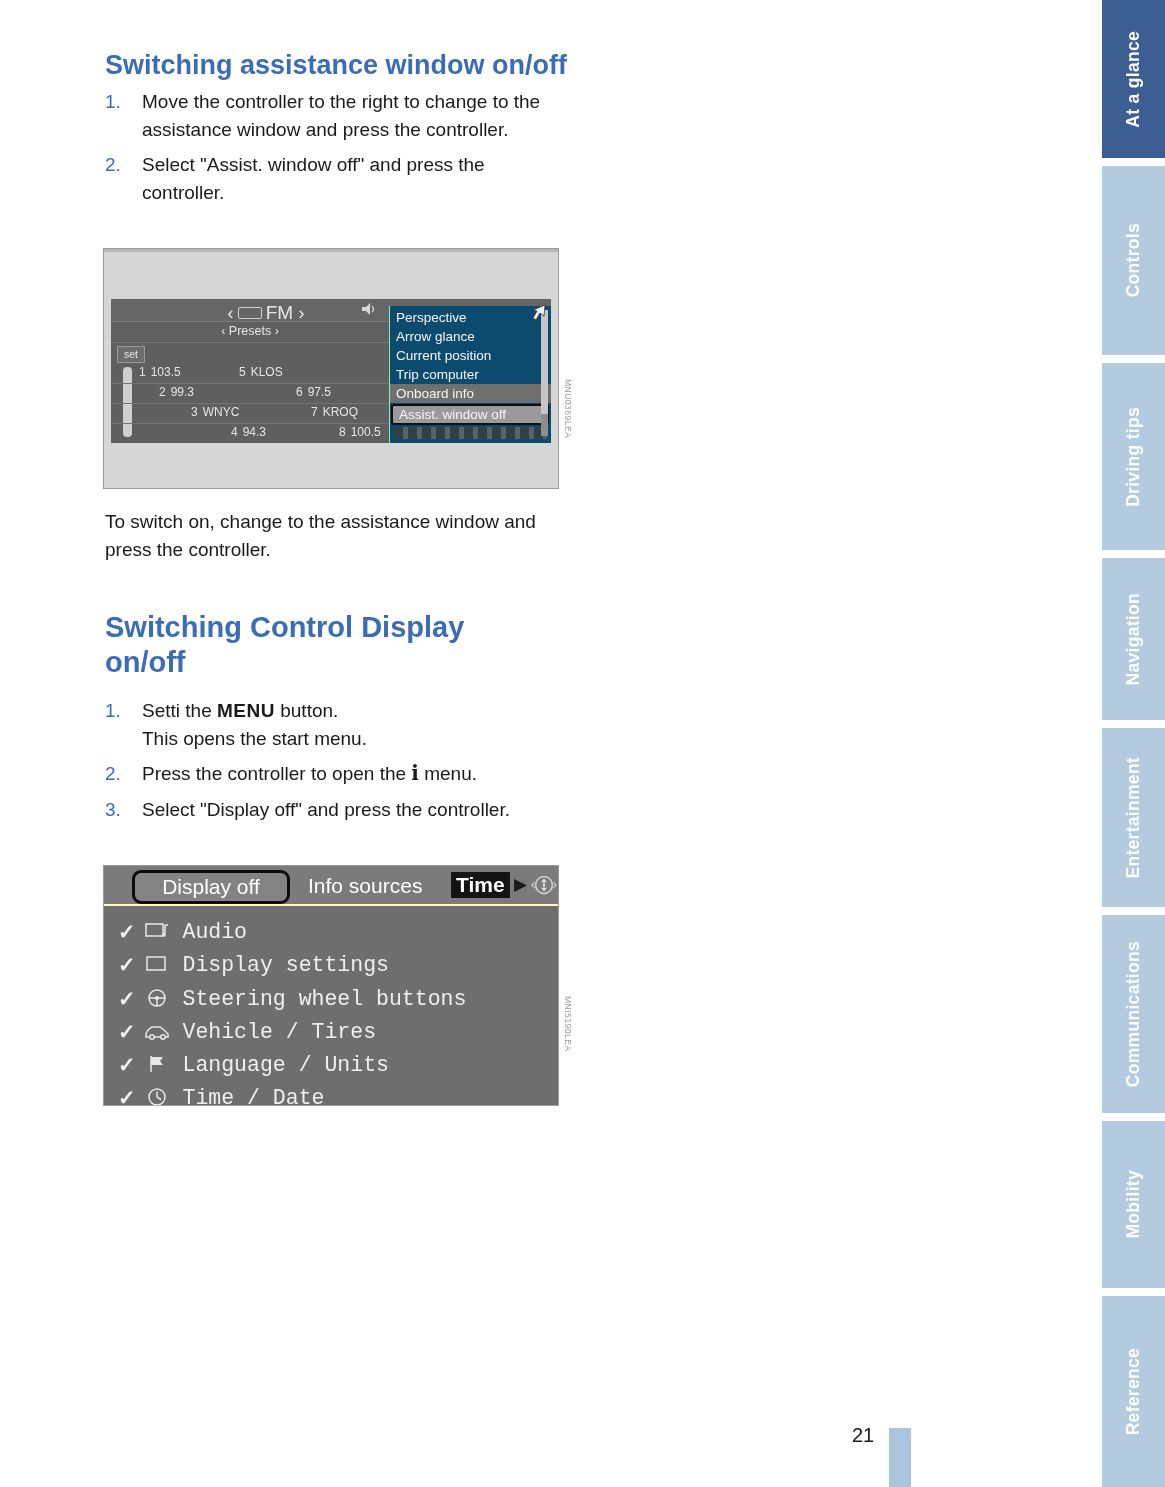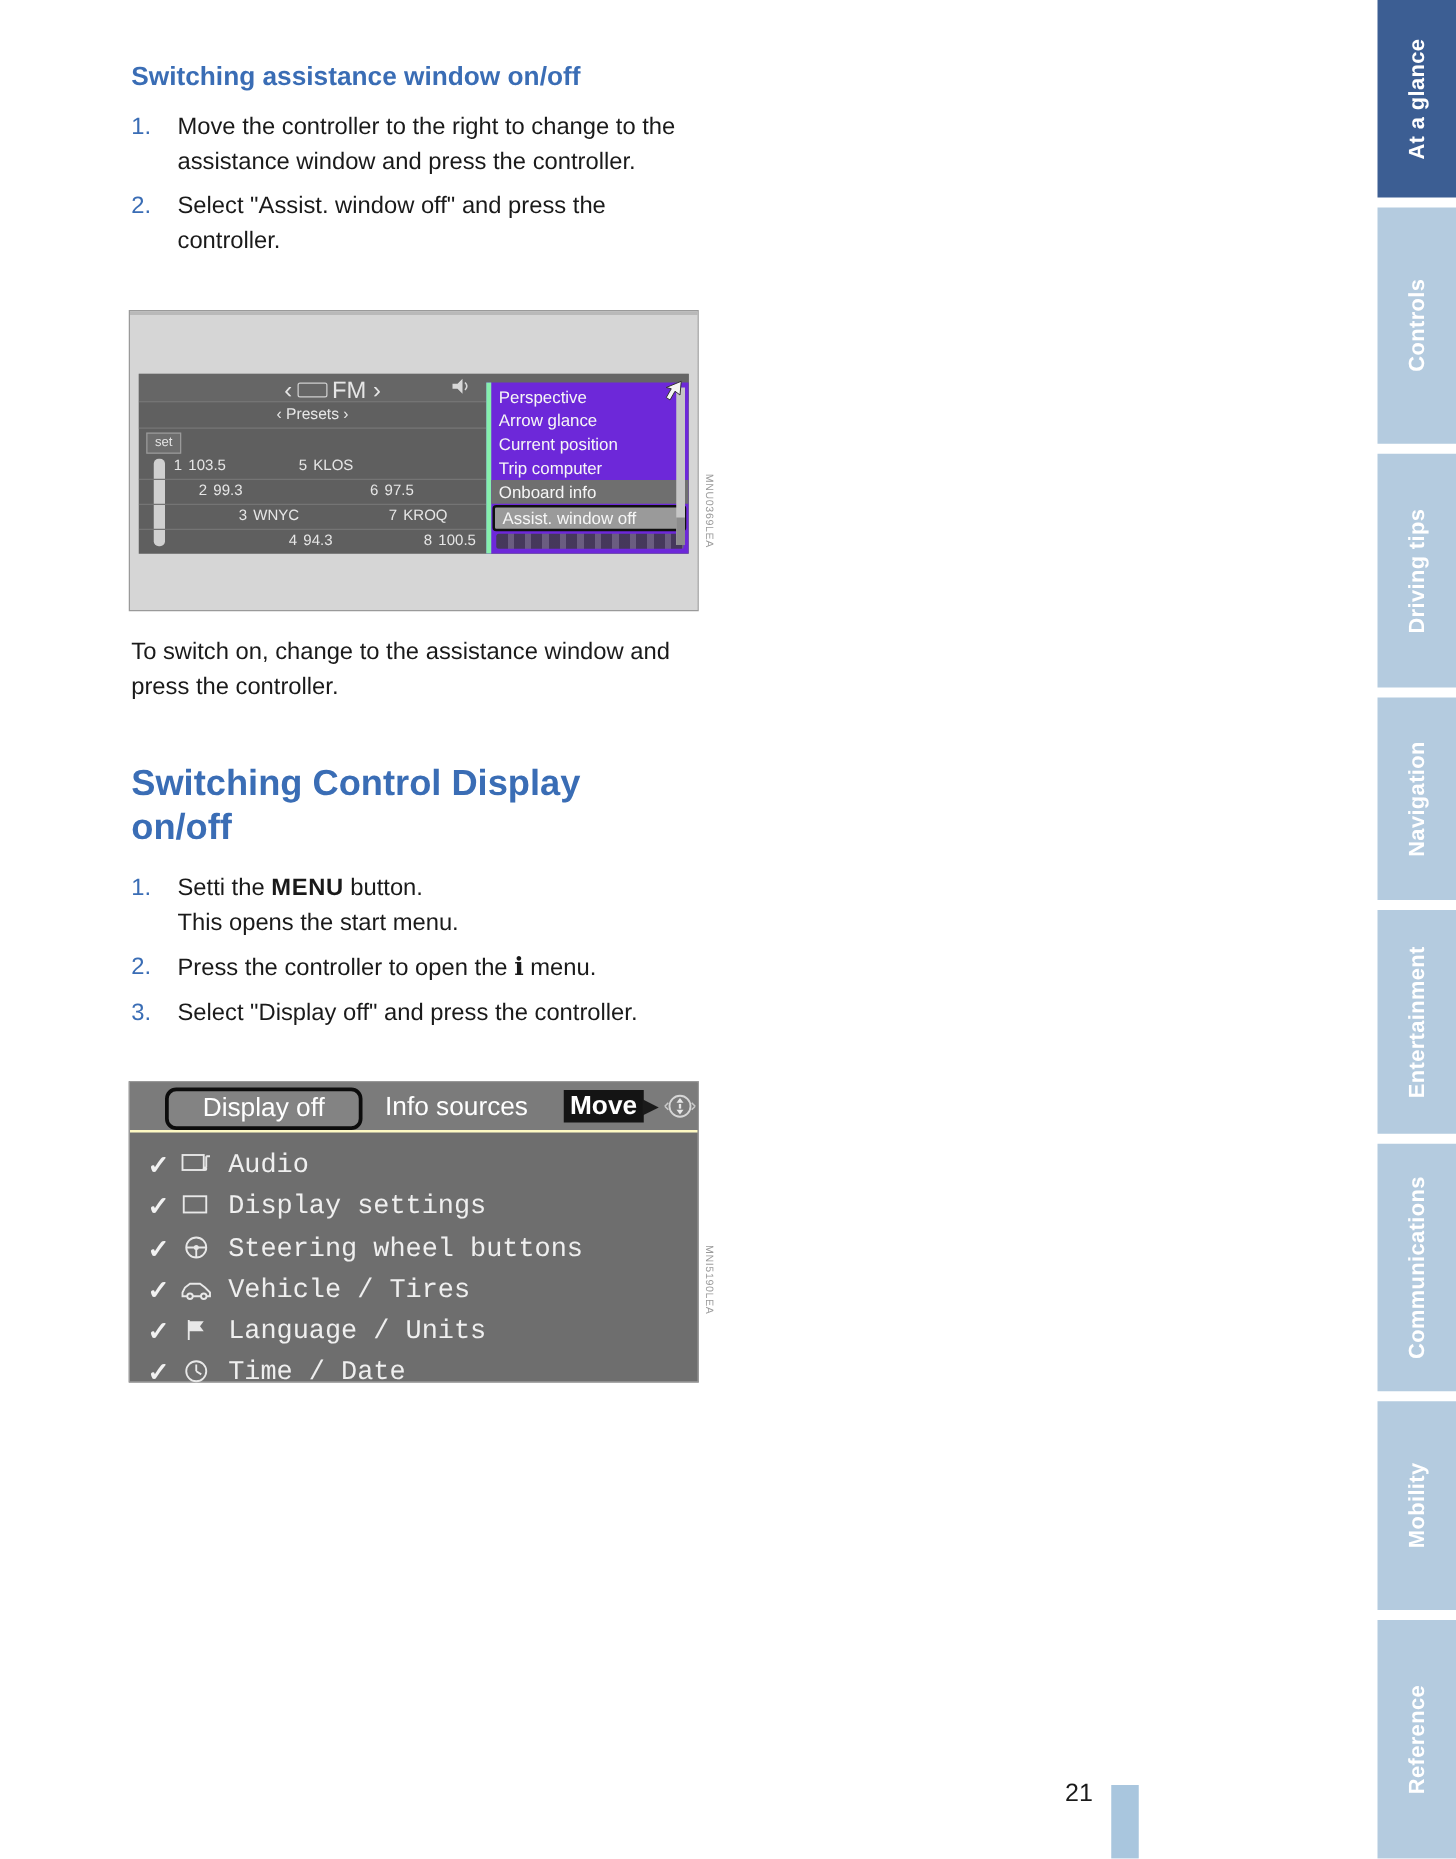--- a/index.html
+++ b/index.html
@@ -1,19 +1,19 @@
 <!DOCTYPE html>
 <html><head>
 <meta charset="utf-8">
 <style>
   html,body{margin:0;padding:0;background:#fff;}
   .page{position:relative;width:1165px;height:1487px;background:#ffffff;overflow:hidden;
         font-family:"Liberation Sans",sans-serif;color:#1a1a1a;}
   
-  .h3{position:absolute;left:105px;top:50px;width:470px;font-size:21px;font-weight:bold;color:#3a6db5;}
+  .h3{position:absolute;left:105px;top:50px;width:470px;font-size:27px;font-weight:bold;color:#3a6db5;}
   .steps{position:absolute;left:105px;width:470px;}
   #list1{top:88px;}
   #list2{top:697px;}
   .step{display:flex;margin-bottom:8px;}
   .step .num{width:37px;flex:0 0 37px;color:#3a6db5;font-size:19px;line-height:27.5px;}
   .step .txt{width:420px;font-size:19px;line-height:27.5px;color:#1a1a1a;}
   .menu-btn{font-weight:800;letter-spacing:.5px;}
   .i-glyph{font-family:"DejaVu Serif",serif;font-weight:bold;font-size:20px;}
   .note{position:absolute;left:105px;width:470px;font-size:19px;line-height:27.5px;}
   #note1{top:508px;}
@@ -34,21 +34,21 @@
   .s1-presetbar span{display:block;text-align:center;font-size:12.5px;padding-top:2px;}
   .s1-set{position:absolute;left:6px;top:47px;width:26px;height:15px;background:#6d6d6d;border:1px solid #9a9a9a;font-size:10.5px;text-align:center;line-height:15px;}
   .s1-slider{position:absolute;left:12px;top:68px;width:9px;height:70px;background:#d0d0d0;border-radius:4px;}
   .gridline{position:absolute;left:0;width:278px;height:1px;background:#747474;}
   .preset{position:absolute;font-size:12px;white-space:nowrap;}
   .preset .pnum{margin-right:5px;}
   .p1{left:28px;top:66px;}  .p5{left:128px;top:66px;} .p9{left:288px;top:66px;}
   .p2{left:48px;top:86px;}  .p6{left:185px;top:86px;}
   .p3{left:80px;top:106px;} .p7{left:200px;top:106px;}
   .p4{left:120px;top:126px;}.p8{left:228px;top:126px;}
-  .s1-panel{position:absolute;left:278px;top:7px;width:162px;height:137px;background:#6d28d9;border-left:4px solid #86efac;box-sizing:border-box;padding-top:2px;}
+  .s1-panel{position:absolute;left:278px;top:7px;width:162px;height:137px;background:#0c4a6e;border-left:1px solid #86efac;box-sizing:border-box;padding-top:2px;}
   .s1-item{height:19px;line-height:19px;padding:0 6px;font-size:13.5px;color:#f6f6f6;white-space:nowrap;overflow:hidden;}
   .s1-item.band{background:#6f6f6f;}
   .s1-item.sel{border:2px solid #101010;border-radius:3px;background:#9a9a9a;height:17px;line-height:17px;margin:1px 2px 0 1px;}
   .s1-clip{height:12px;margin:2px 4px 0 4px;background:
      repeating-linear-gradient(90deg,#3c3c3c 0 9px,#6a6a6a 9px 14px);opacity:.8;border-radius:2px;}
   .s1-scroll{position:absolute;right:3px;top:4px;width:7px;height:126px;background:#c6c6c6;}
   .s1-thumb{position:absolute;left:0;bottom:0;width:7px;height:22px;background:#8d8d8d;}
   .s1-cursor{position:absolute;right:4px;top:-2px;}
   
   .s2-topbar{position:absolute;left:0;top:0;width:100%;height:40px;background:#7b7b7b;border-bottom:2px solid #fef9c3;box-sizing:border-box;}
@@ -160,21 +160,21 @@
     <div class="step">
       <div class="num">3.</div>
       <div class="txt">Select "Display off" and press the control­ler.</div>
     </div>
   </div>
 
   <figure class="shot" id="shot2" style="margin:0;">
     <div class="s2-topbar">
       <div class="s2-tab-sel">Display off</div>
       <div class="s2-tab">Info sources</div>
-      <div class="s2-tab-trunc">Move</div>
+      <div class="s2-tab-trunc">Time</div>
       <div class="s2-arrow">▶</div>
       <svg class="s2-ctl" width="30" height="30" viewBox="0 0 30 30">
         <path d="M2 15 l3 -3 M2 15 l3 3" stroke="#c9c9c9" stroke-width="1.4" fill="none"></path>
         <path d="M28 15 l-3 -3 M28 15 l-3 3" stroke="#c9c9c9" stroke-width="1.4" fill="none"></path>
         <circle cx="15" cy="15" r="9" fill="none" stroke="#d6d6d6" stroke-width="1.6"></circle>
         <polygon points="15,8 18,12 12,12" fill="#e6e6e6"></polygon>
         <polygon points="15,22 18,18 12,18" fill="#e6e6e6"></polygon>
         <rect x="14" y="13" width="2" height="4" fill="#e6e6e6"></rect>
       </svg>
     </div>

